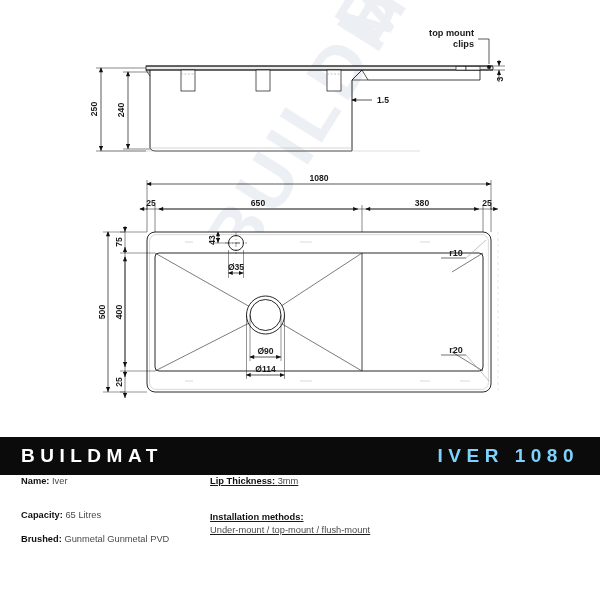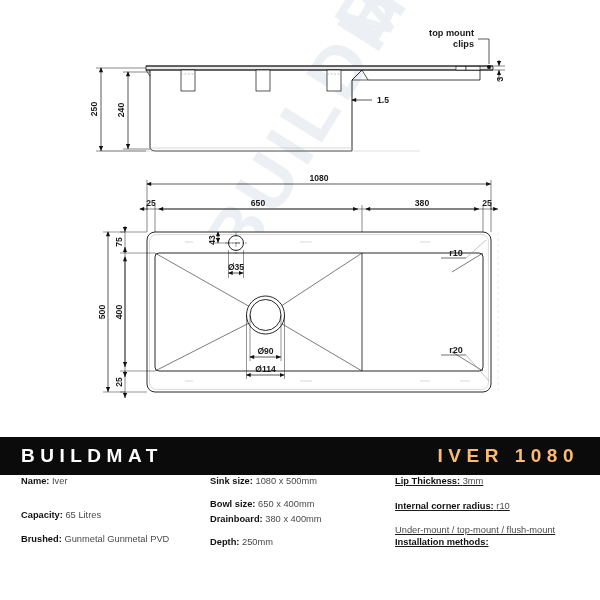--- a/index.html
+++ b/index.html
@@ -35,21 +35,21 @@
   #footerbar {
     position:absolute; left:0; top:437px; width:600px; height:38px;
     background:#0b0b0b;
     display:flex; align-items:center; justify-content:space-between;
   }
   #brand {
     color:#fff; font-size:19px; font-weight:700; letter-spacing:5.5px;
     margin-left:21px;
   }
   #prodname {
-    color:#fdba74; font-size:19px; font-weight:700; letter-spacing:5.5px;
+    color:#7dd3fc; font-size:19px; font-weight:700; letter-spacing:5.5px;
     margin-right:21px;
   }
 
   #specs {
     position:absolute; left:0; top:475px; width:600px; height:125px;
     display:flex;
   }
   .col { position:relative; }
   .col.c1 { width:210px; padding-left:21px; }
   .col.c2 { width:185px; }
@@ -269,33 +269,23 @@
 
     <div class="col c1">
       <div class="spec"><b>Name:</b> <span>Iver</span></div>
       <div class="gap"></div>
       <div class="gap"></div>
       <div class="spec"><b>Capacity:</b> <span>65 Litres</span></div>
       <div class="gap"></div>
       <div class="spec"><b>Brushed:</b> <span>Gunmetal Gunmetal PVD</span></div>
     </div>
 
-    <div class="col c2">
-      <div class="spec"><b>Sink size:</b> <span>1080 x 500mm</span></div>
-      <div class="gap"></div>
-      <div class="spec"><b>Bowl size:</b> <span>650 x 400mm</span></div>
-      <div class="gap sm"></div>
-      <div class="spec"><b>Drainboard:</b> <span>380 x 400mm</span></div>
-      <div class="gap"></div>
-      <div class="spec"><b>Depth:</b> <span>250mm</span></div>
-    </div>
 
     <div class="col c3">
       <div class="spec"><b>Lip Thickness:</b> <span>3mm</span></div>
       <div class="gap sm"></div>
       <div class="gap"></div>
-      <div class="spec"><b>Internal corner radius:</b> <span>r10</span></div>
-      <div class="gap"></div>
+      <div class="gap"></div>
+      <div class="spec"><b>Installation methods:</b></div>
       <div class="spec"><span>Under-mount / top-mount / flush-mount</span></div>
-      <div class="spec"><b>Installation methods:</b></div>
     </div>
   </div>
 </div>
 
 </body></html>

